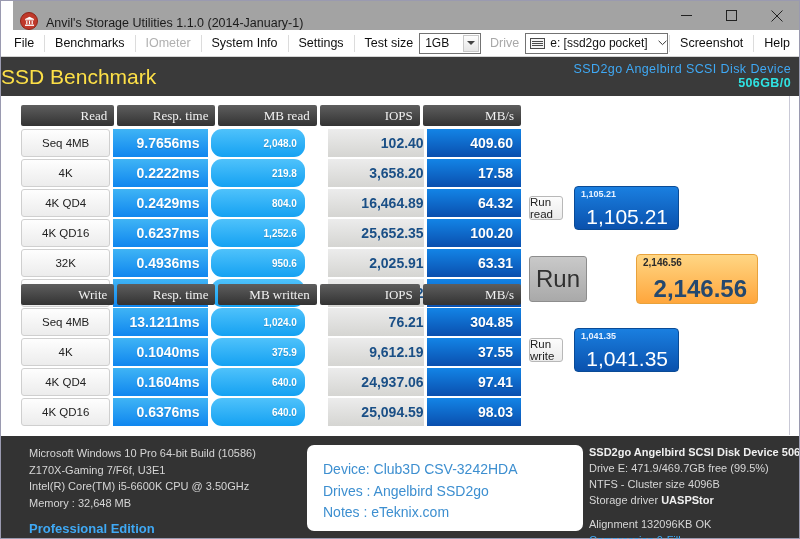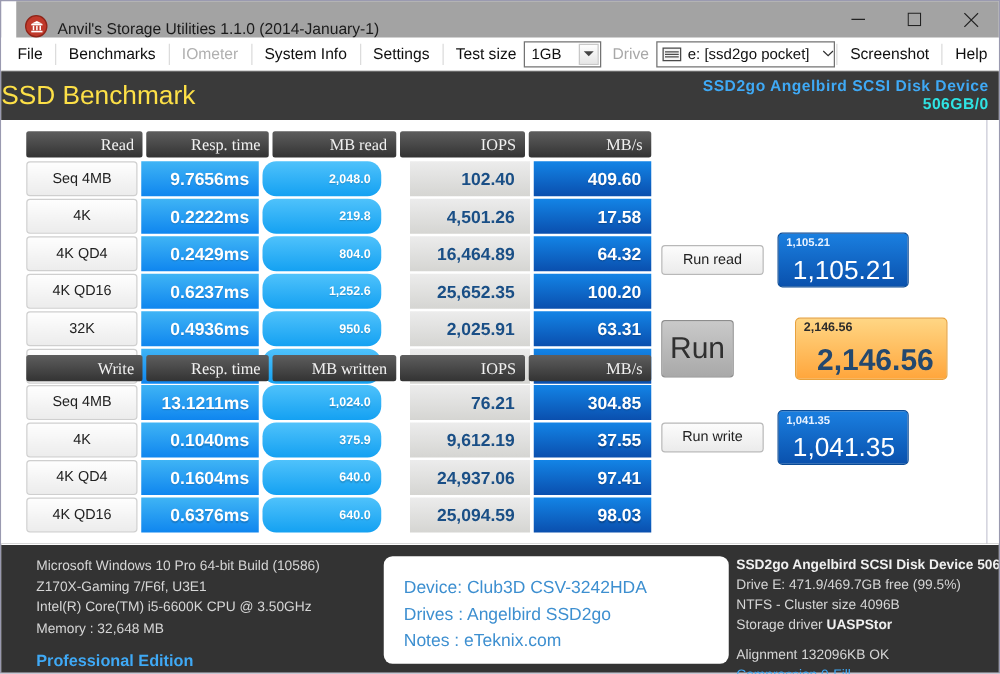--- a/index.html
+++ b/index.html
@@ -173,21 +173,21 @@
     letter-spacing: 0px;
     white-space: nowrap;
   }
   .band-right {
     padding-right: 8px;
     text-align: right;
     line-height: 1.1;
   }
   .band-dev {
     font-size: 12.5px;
-    font-weight: bold;
+    font-weight: normal;
     color: #3fa9f5;
     letter-spacing: 0.4px;
     white-space: nowrap;
   }
   .band-cap {
     font-size: 12.5px;
     font-weight: bold;
     color: #2fe3e3;
     letter-spacing: 0.4px;
     white-space: nowrap;
@@ -274,21 +274,21 @@
     padding-right: 8px;
     font-size: 10px;
     text-shadow: 0 1px 1px rgba(0,0,0,.18);
     border-radius: 11px;
   }
   .cell.iops {
     background: linear-gradient(#ececec, #d5d5d2);
     color: #1a4f86;
     font-weight: bold;
     justify-content: flex-end;
-    padding-right: 12px;
+    padding-right: 0;
     font-size: 14px;
     margin-left: 20px;
   }
   .cell.mbs {
     background: linear-gradient(#1384e6, #0a4fae);
     color: #ffffff;
     font-weight: bold;
     justify-content: flex-end;
     padding-right: 8px;
     font-size: 14px;
@@ -316,21 +316,21 @@
     box-sizing: border-box;
     border: 1px solid #b8b8b8;
     border-radius: 3px;
     background: linear-gradient(#fcfcfc,#ebebeb);
     color: #222;
     display: flex;
     align-items: center;
     justify-content: center;
     font-size: 11.5px;
   }
-  .btn.small { width: 82px; height: 24px; }
+  .btn.small { width: 34px; height: 24px; }
   .btn.big {
     width: 58px; height: 46px;
     font-size: 24px;
     background: linear-gradient(#c9c9c9,#a9a9a9);
     border: 1px solid #8d8d8d;
     color: #303030;
   }
 
   .scorebox {
     position: relative;
@@ -532,21 +532,21 @@
         <div class="gap"></div>
         <div class="cell c4 mbs">409.60</div>
       </div>
       <div class="row">
         <div class="cell c0 lbl">4K</div>
         <div class="gap"></div>
         <div class="cell c1 resp">0.2222ms</div>
         <div class="gap"></div>
         <div class="cell c2 mb">219.8</div>
         <div class="gap"></div>
-        <div class="cell c3 iops">4,501.26</div>
+        <div class="cell c3 iops">3,658.20</div>
         <div class="gap"></div>
         <div class="cell c4 mbs">17.58</div>
       </div>
       <div class="row">
         <div class="cell c0 lbl">4K QD4</div>
         <div class="gap"></div>
         <div class="cell c1 resp">0.2429ms</div>
         <div class="gap"></div>
         <div class="cell c2 mb">804.0</div>
         <div class="gap"></div>

